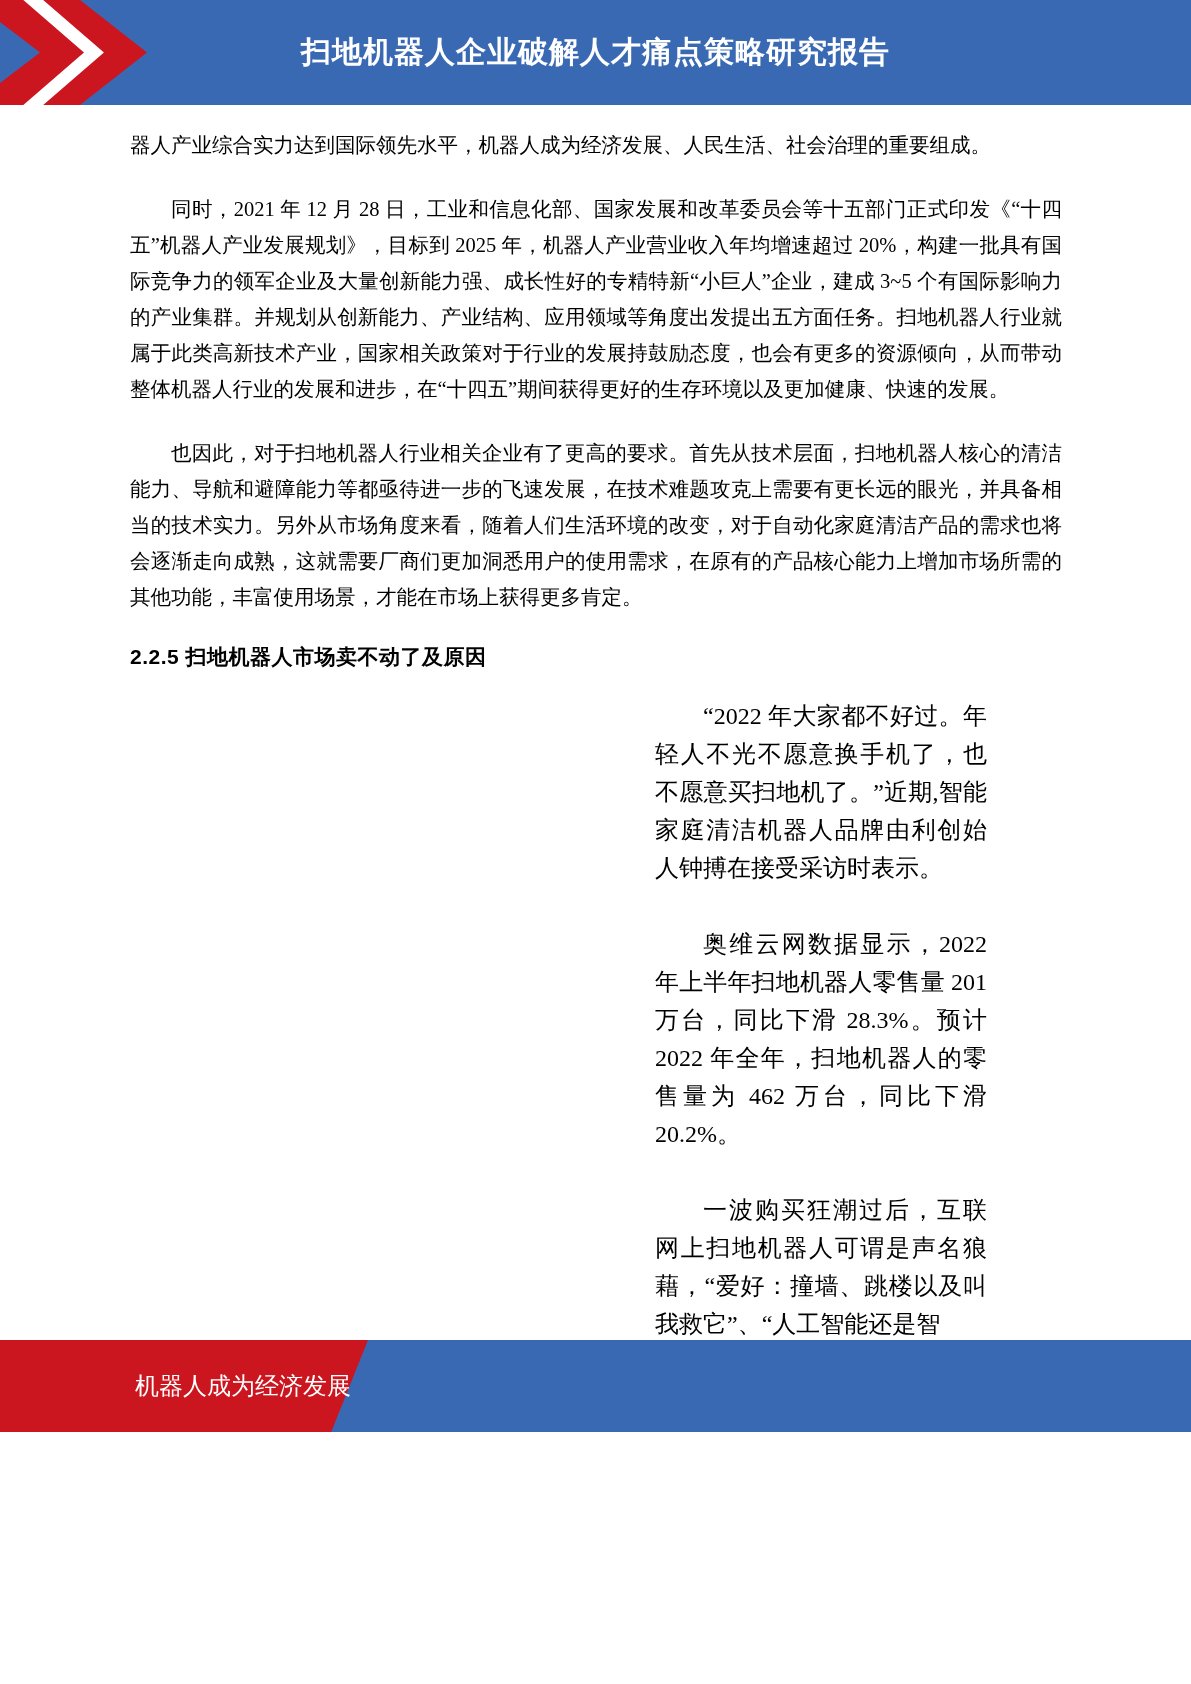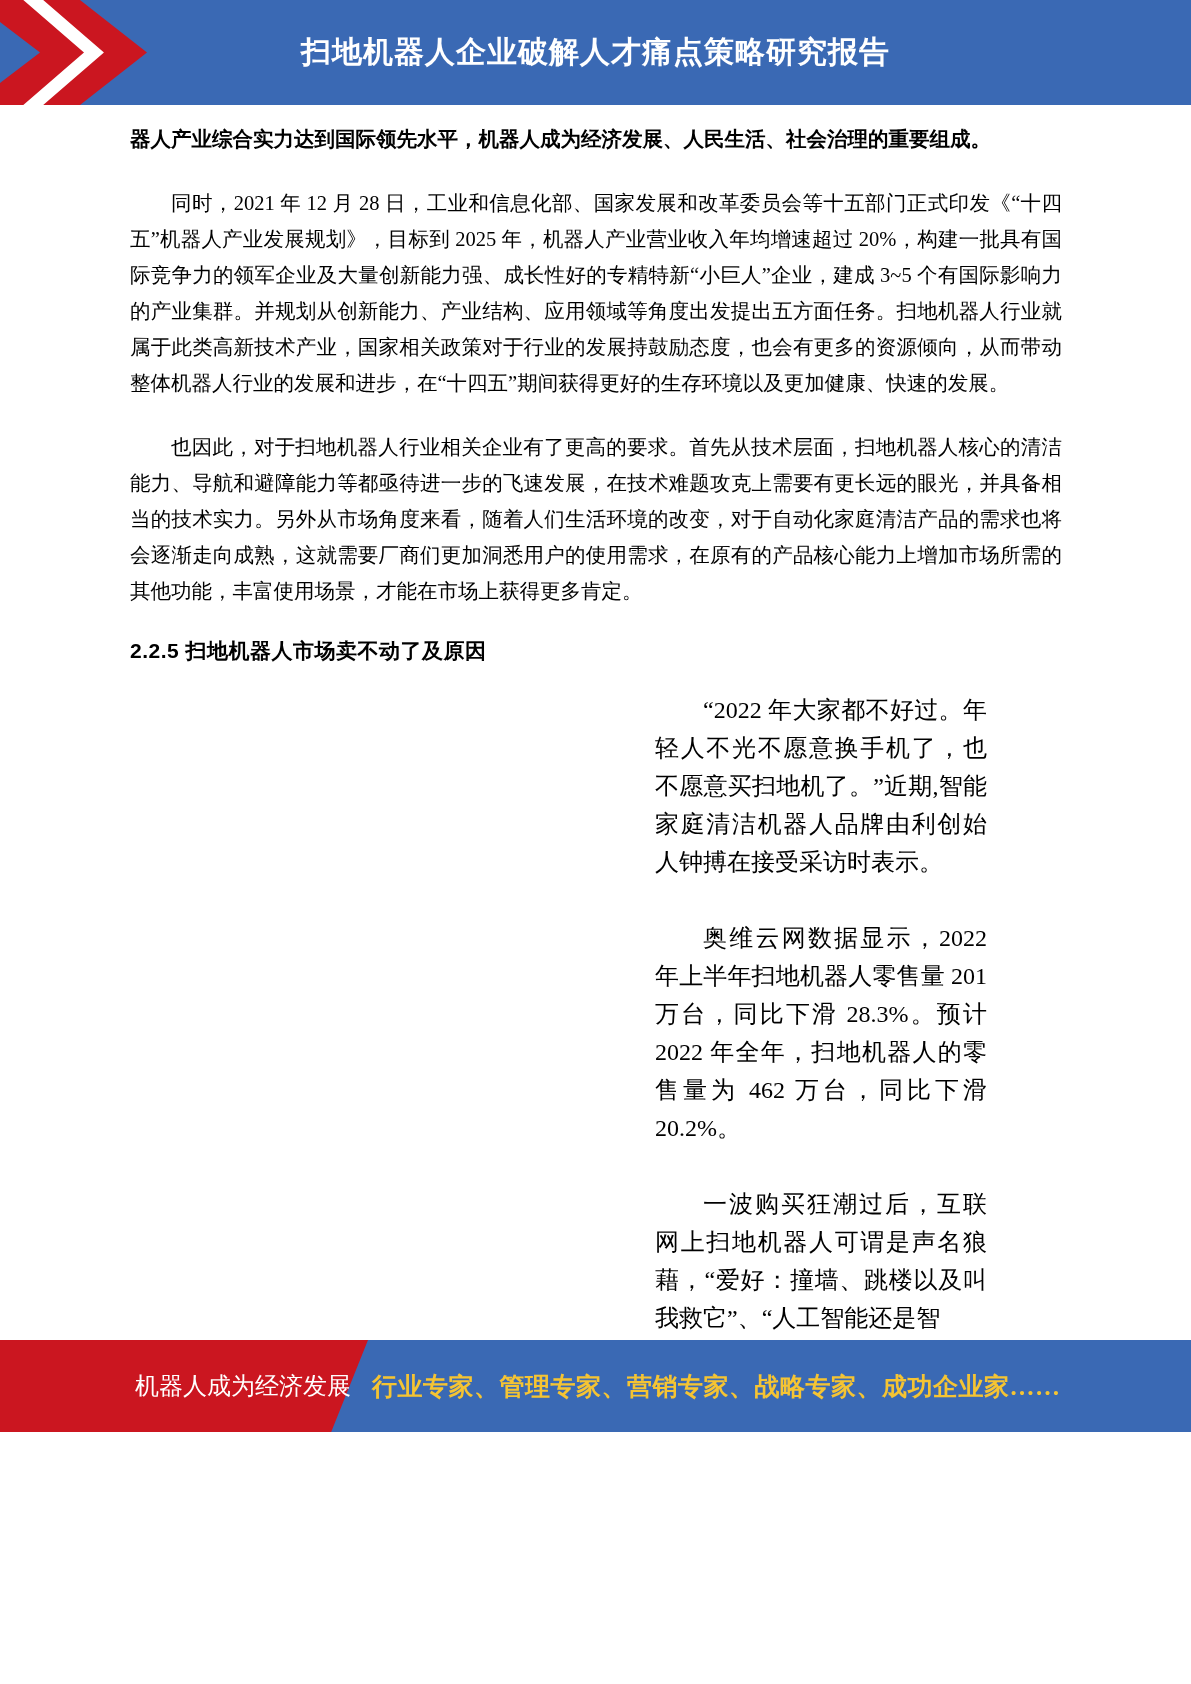--- a/index.html
+++ b/index.html
@@ -24,21 +24,21 @@
     font-family:"Liberation Sans","DejaVu Sans",sans-serif;
     font-size:30px; font-weight:bold; letter-spacing:1px;
   }
 
   
   .content { position:absolute; top:105px; left:130px; width:932px; }
   .body-para {
     font-size:20.5px; line-height:36px; text-align:justify;
     text-indent:2em; margin-bottom:28px;
   }
-  .body-para.first { text-indent:0; margin-top:16px;font-weight:bold; }
+  .body-para.first { text-indent:0; margin-top:22px; }
   .section-heading {
     font-family:"Liberation Sans","DejaVu Sans",sans-serif;
     font-size:21px; font-weight:bold;
     margin:0 0 26px 0; letter-spacing:0.5px;
   }
   .two-col { display:flex; }
   .left-space { flex:0 0 525px; }
   .right-col { width:332px; }
   .right-col p {
     font-size:24px; line-height:38px; text-align:justify;
@@ -98,16 +98,15 @@
         <p>但卖不动可不能完全怪在年轻人消费降级没钱买。</p>
       </div>
     </div>
   </main>
 
   <div class="page-number">9</div>
 
   <footer class="bottom-banner">
     <div class="footer-red"></div>
     <span class="footer-left-text">机器人成为经济发展</span>
-    <span class="footer-right-text">行业专家、管理专家、营销专家、战略专家、成功企业家……</span>
   </footer>
 
 </div>
 
 </body></html>

